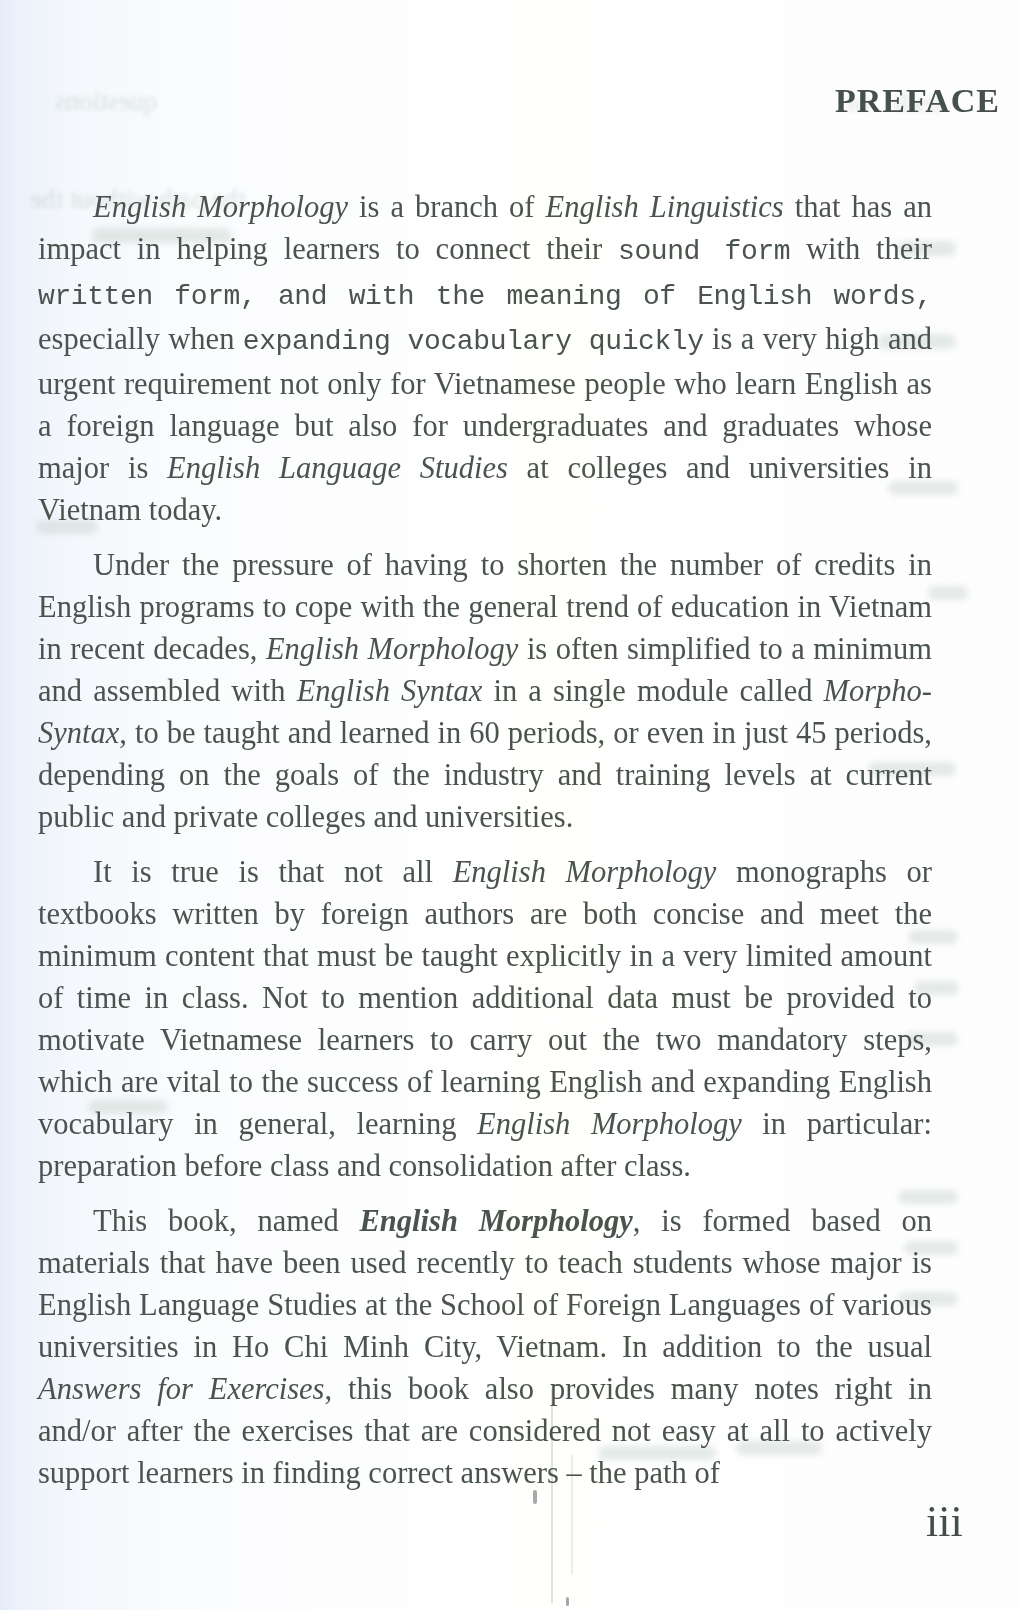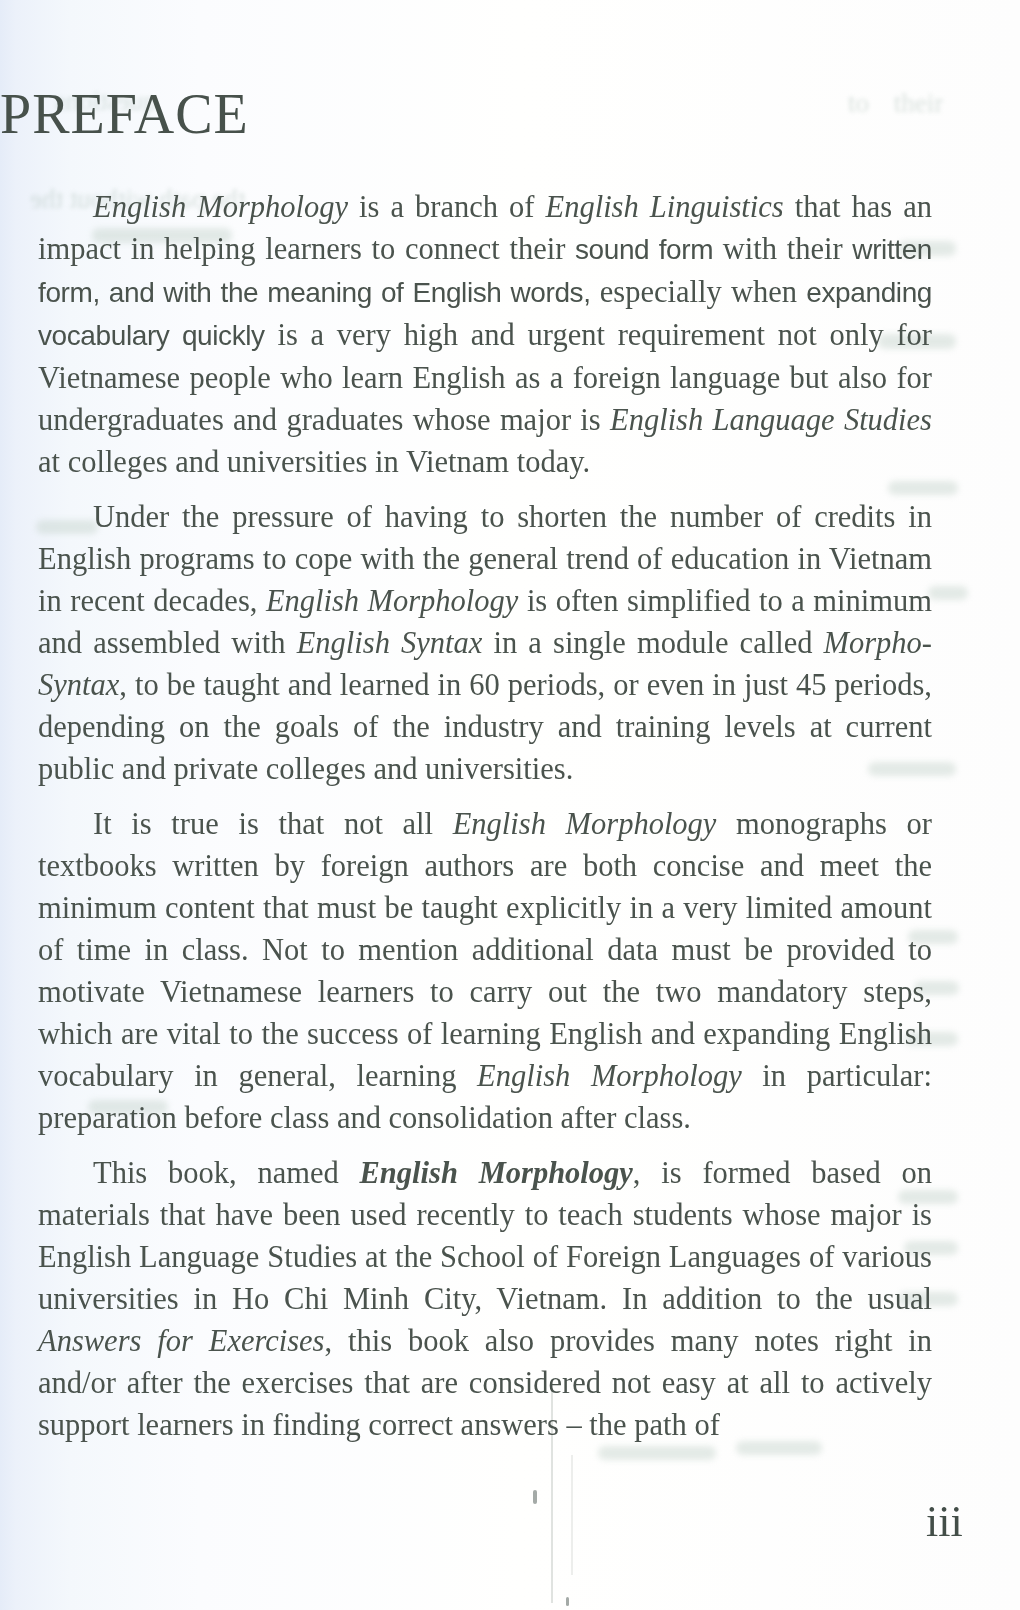--- a/index.html
+++ b/index.html
@@ -3,32 +3,32 @@
 <meta charset="utf-8">
 <style>
   html,body{margin:0;padding:0;}
   body{width:1020px;height:1610px;overflow:hidden;background:#fff;}
   .paper{
     position:relative;width:1020px;height:1610px;overflow:hidden;
     background:linear-gradient(90deg,#e5ecf8 0px,#ecf1fa 16px,#f4f8fc 70px,#fbfcfe 200px,#fffffe 520px,#fdfdfd 1020px);
     font-family:"Liberation Serif",serif;
   }
   .title{
-    position:absolute;top:82px;left:0;width:1000px;text-align:left;
-    font-size:56px;font-weight:normal;letter-spacing:1px;color:#47514b;
+    position:absolute;top:82px;left:0;width:1000px;text-align:right;
+    font-size:34px;font-weight:bold;letter-spacing:1px;color:#47514b;
   }
   .body-col{
     position:absolute;left:38px;top:186px;width:894px;
     font-size:30.5px;line-height:42px;color:#4a534d;text-align:justify;
   }
   .body-col p{margin:0 0 13px 0;text-indent:55px;}
   .seg-r{}
   .seg-i{font-style:italic;}
   .seg-bi{font-style:italic;font-weight:bold;}
-  .seg-sans{font-family:Liberation Sans, sans-serif;font-size:28px;letter-spacing:-0.4px;}
+  .seg-sans{font-family:Liberation Mono, monospace;font-size:28px;letter-spacing:-0.4px;}
   .page-num{
     position:absolute;left:926px;top:1496px;font-size:44px;color:#434e48;
   }
   
   .ghost{
     position:absolute;color:#9fb4aa;opacity:0.38;filter:blur(2px);
     font-size:27px;white-space:nowrap;
   }
   .ghost.mirror{transform:scaleX(-1);}
   .blur-bar{

